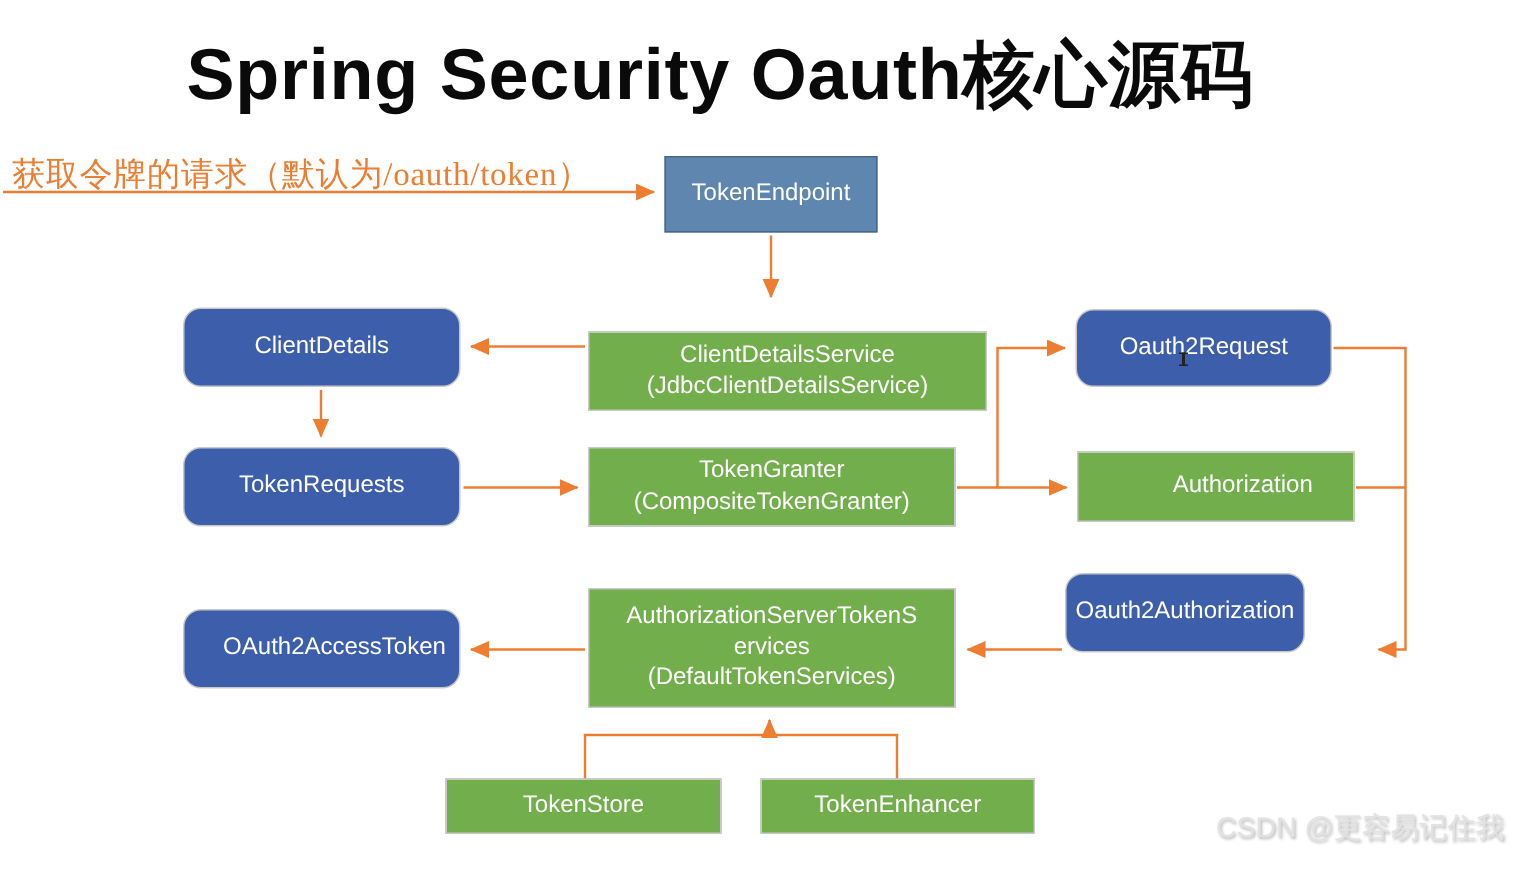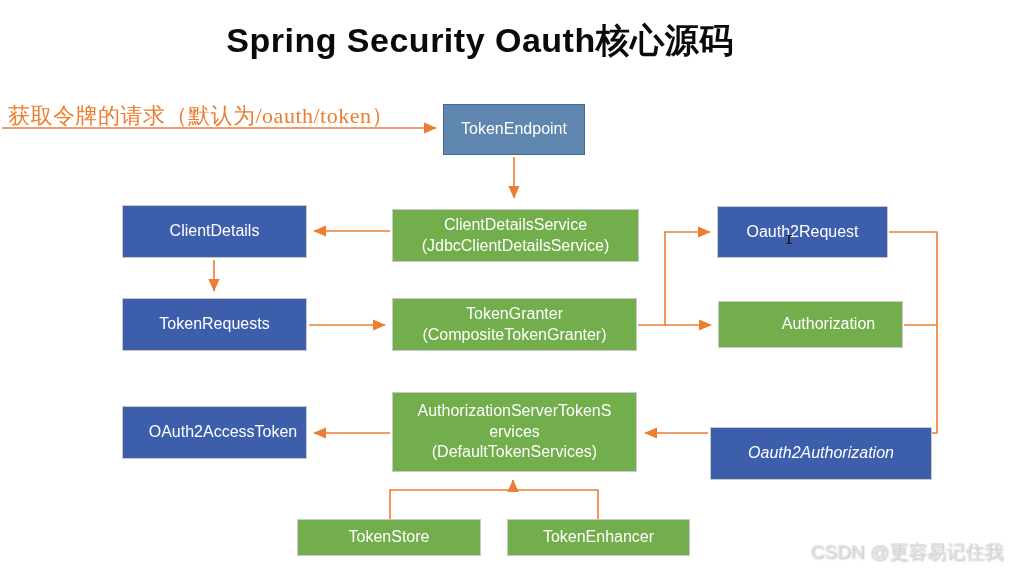--- a/index.html
+++ b/index.html
@@ -6,38 +6,38 @@
   .canvas {
     position:relative;
     width:1013px; height:587px;
     background:#ffffff;
     overflow:hidden;
     font-family:"Liberation Sans", sans-serif;
   }
   .title {
     position:absolute; left:0; top:18px; width:960px;
     text-align:center;
-    font-size:34px; font-weight:700; color:#0a0a0a;
+    font-size:48px; font-weight:700; color:#0a0a0a;
     letter-spacing:0.5px;
     font-family:"Liberation Sans", sans-serif;
   }
   .request-label {
     position:absolute; left:8px; top:101px;
     font-size:22px; color:var(--arrow);
     letter-spacing:0.5px;
     font-family:Liberation Serif, serif;
   }
   .box {
     position:absolute;
     display:flex; align-items:center; justify-content:center;
     color:#ffffff; font-size:16px; line-height:1.28;
     text-align:center; white-space:pre-line;
     border:1px solid #c9c9c9; box-sizing:border-box;
   }
-  .blue  { background:var(--blue); }
+  .blue  { background:var(--blue);border-radius:12px; }
   .green { background:var(--green); }
   .steel { background:var(--steel); border:1.5px solid #44688e; }
   svg.connectors { position:absolute; left:0; top:0; }
   .connector { stroke:var(--arrow); stroke-width:1.6; fill:none; }
   #arrowhead path { fill:var(--arrow); }
   .cursor-artifact {
     position:absolute; left:788px; top:235px;
     width:2px; height:9px; background:#222;
   }
   .cursor-artifact:before, .cursor-artifact:after {
@@ -88,41 +88,41 @@
     <path class="connector" d="M708 433 H645" marker-end="url(#arrowhead)"></path>
 
     <path class="connector" d="M390 433 H314" marker-end="url(#arrowhead)"></path>
 
     <path class="connector" d="M390 519 V490 H598 V519"></path>
     <path class="connector" d="M513 490 V480" marker-end="url(#arrowhead)"></path>
   </svg>
 
   <div class="box steel" style="left:443px; top:104px; width:142px; height:51px;">TokenEndpoint</div>
 
-  <div class="box green" style="left:392px; top:209px; width:247px; height:53px;">ClientDetailsService
+  <div class="box green" style="left:392px; top:221px; width:266px; height:53px;">ClientDetailsService
 (JdbcClientDetailsService)</div>
 
   <div class="box blue" style="left:122px; top:205px; width:185px; height:53px;">ClientDetails</div>
 
   <div class="box blue" style="left:717px; top:206px; width:171px; height:52px;">Oauth2Request</div>
 
   <div class="box blue" style="left:122px; top:298px; width:185px; height:53px;">TokenRequests</div>
 
   <div class="box green" style="left:392px; top:298px; width:245px; height:53px;">TokenGranter
 (CompositeTokenGranter)</div>
 
   <div class="box green" style="left:718px; top:301px; width:185px; height:47px;padding-left:36px;">Authorization</div>
 
   <div class="box blue" style="left:122px; top:406px; width:185px; height:53px;padding-left:17px;">OAuth2AccessToken</div>
 
   <div class="box green" style="left:392px; top:392px; width:245px; height:80px;">AuthorizationServerTokenS
 ervices
 (DefaultTokenServices)</div>
 
-  <div class="box blue" style="left:710px; top:427px; width:222px; height:53px;font-style:italic;">Oauth2Authorization</div>
+  <div class="box blue" style="left:710px; top:382px; width:160px; height:53px;">Oauth2Authorization</div>
 
   <div class="box green" style="left:297px; top:519px; width:184px; height:37px;">TokenStore</div>
 
   <div class="box green" style="left:507px; top:519px; width:183px; height:37px;">TokenEnhancer</div>
 
   <div class="cursor-artifact"></div>
 
   <div class="watermark">CSDN @更容易记住我</div>
 
 </div>

